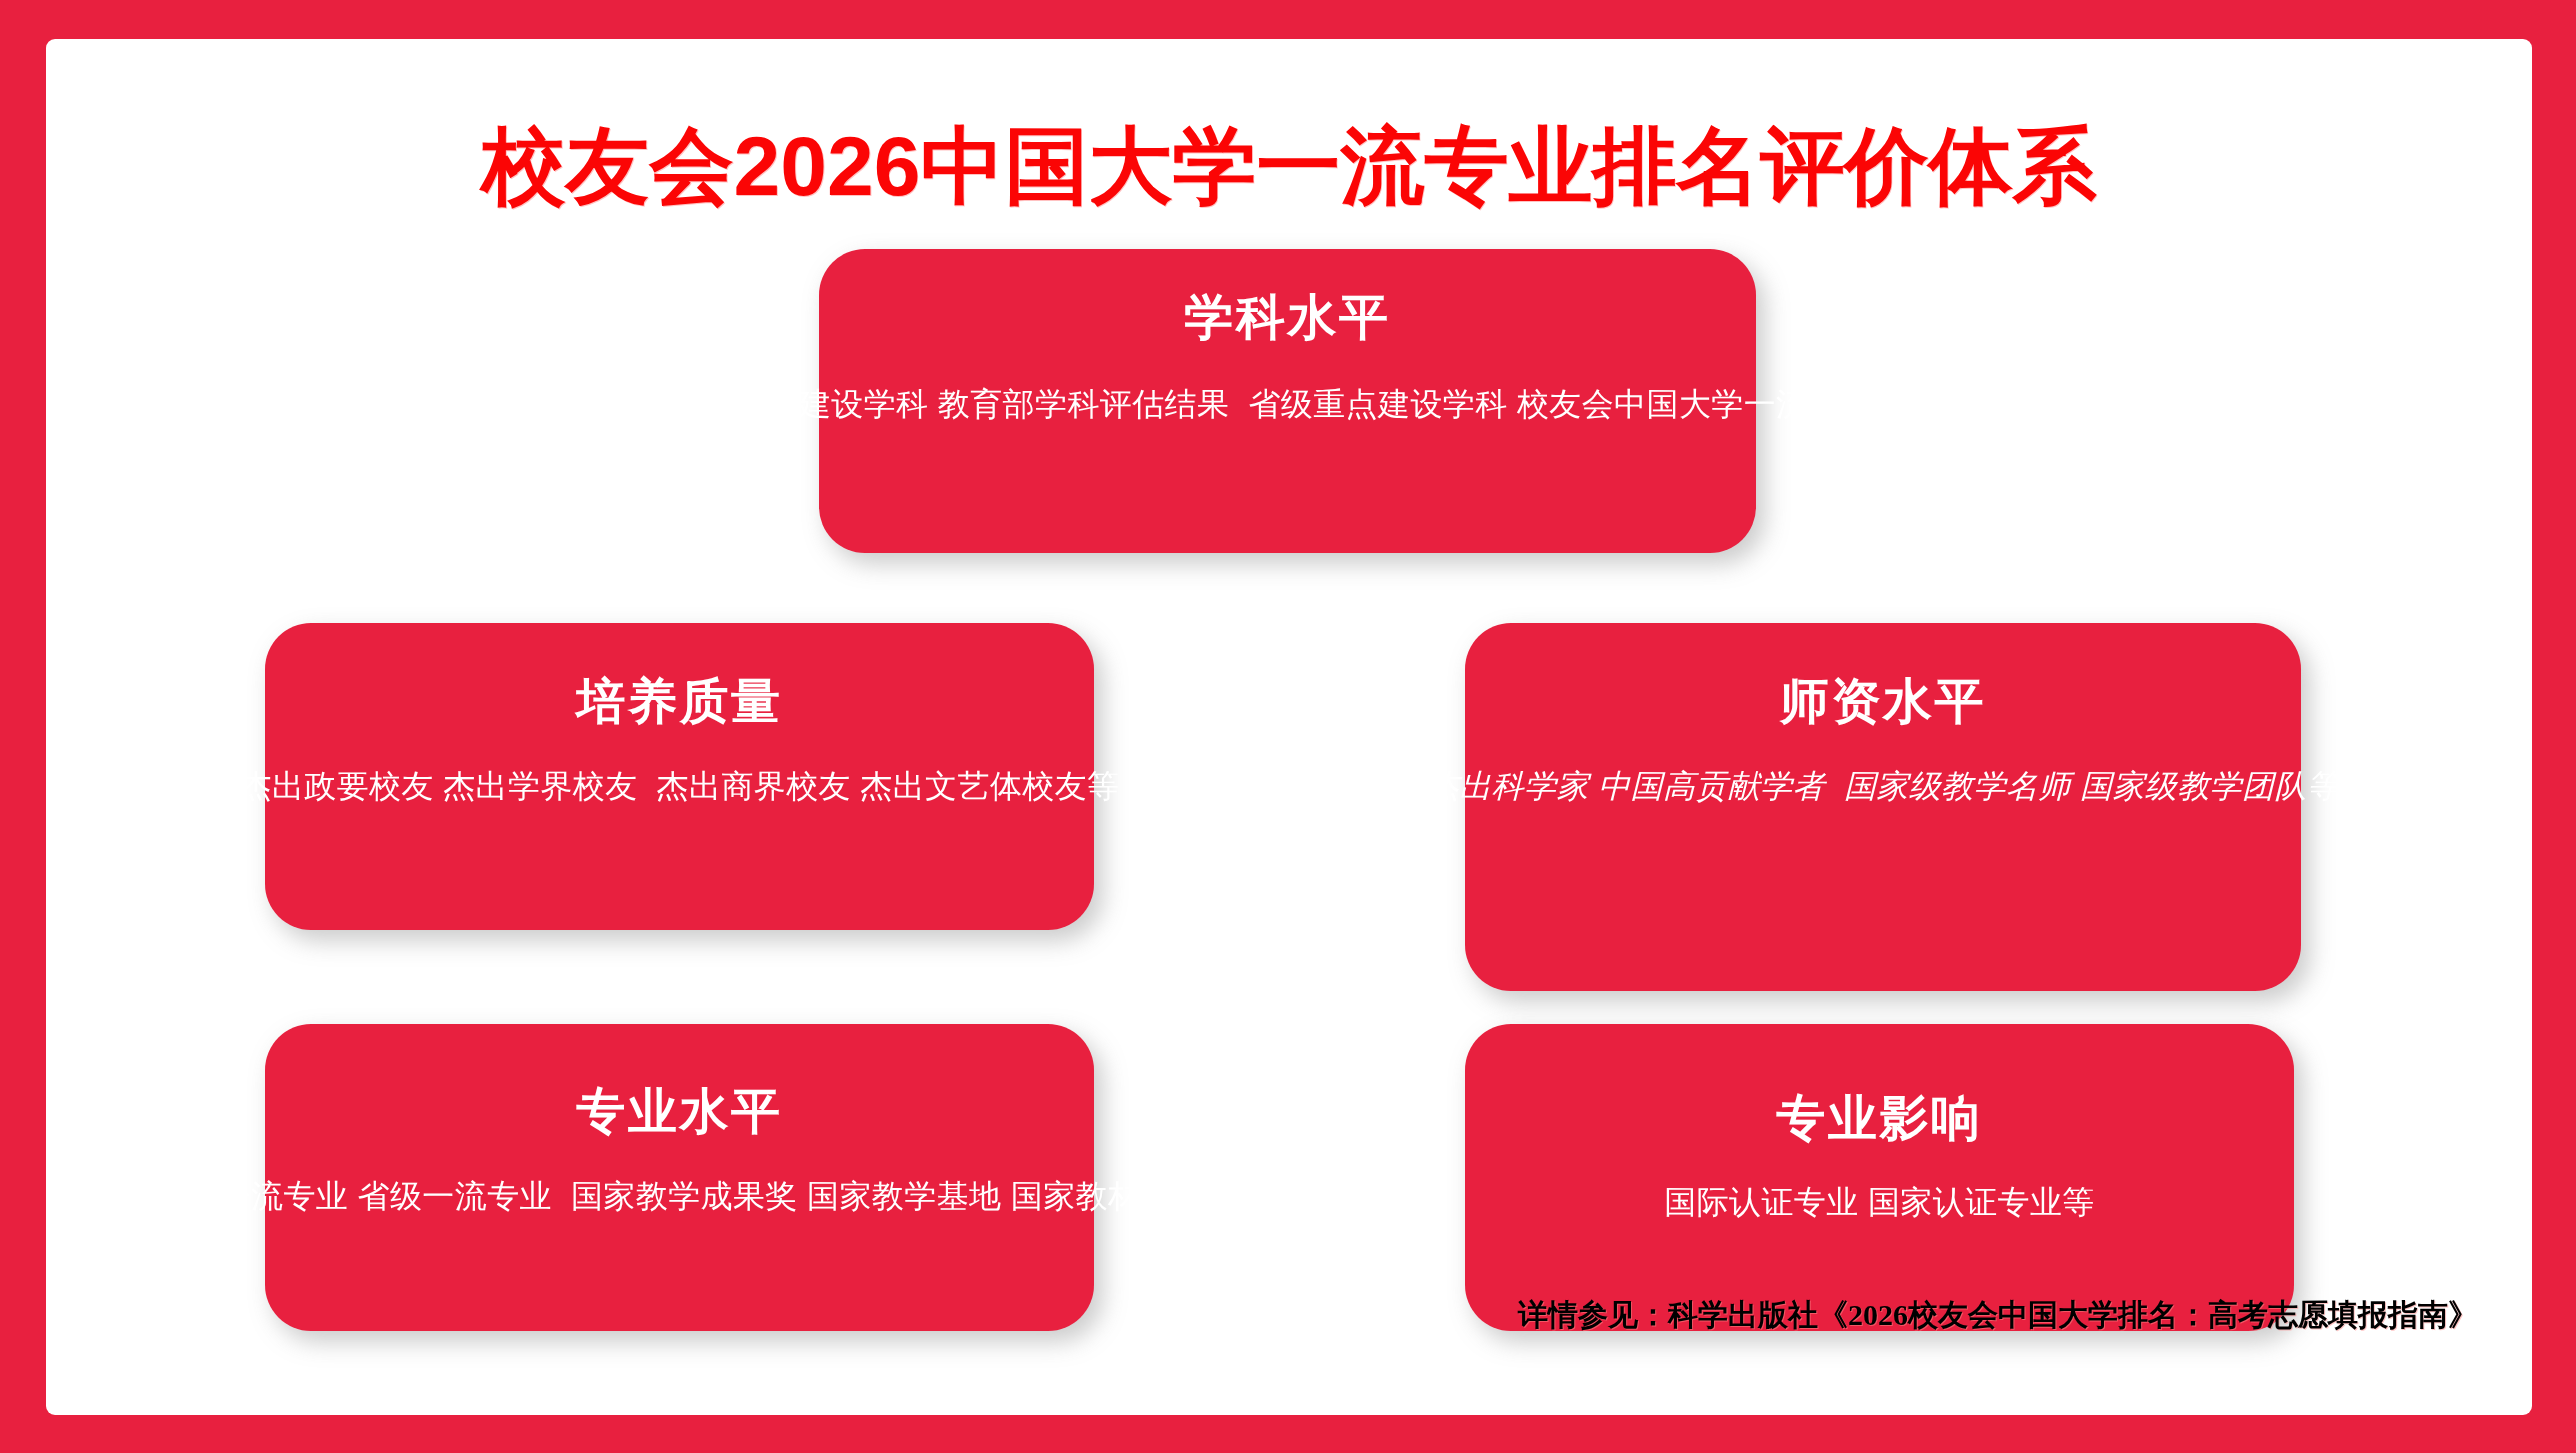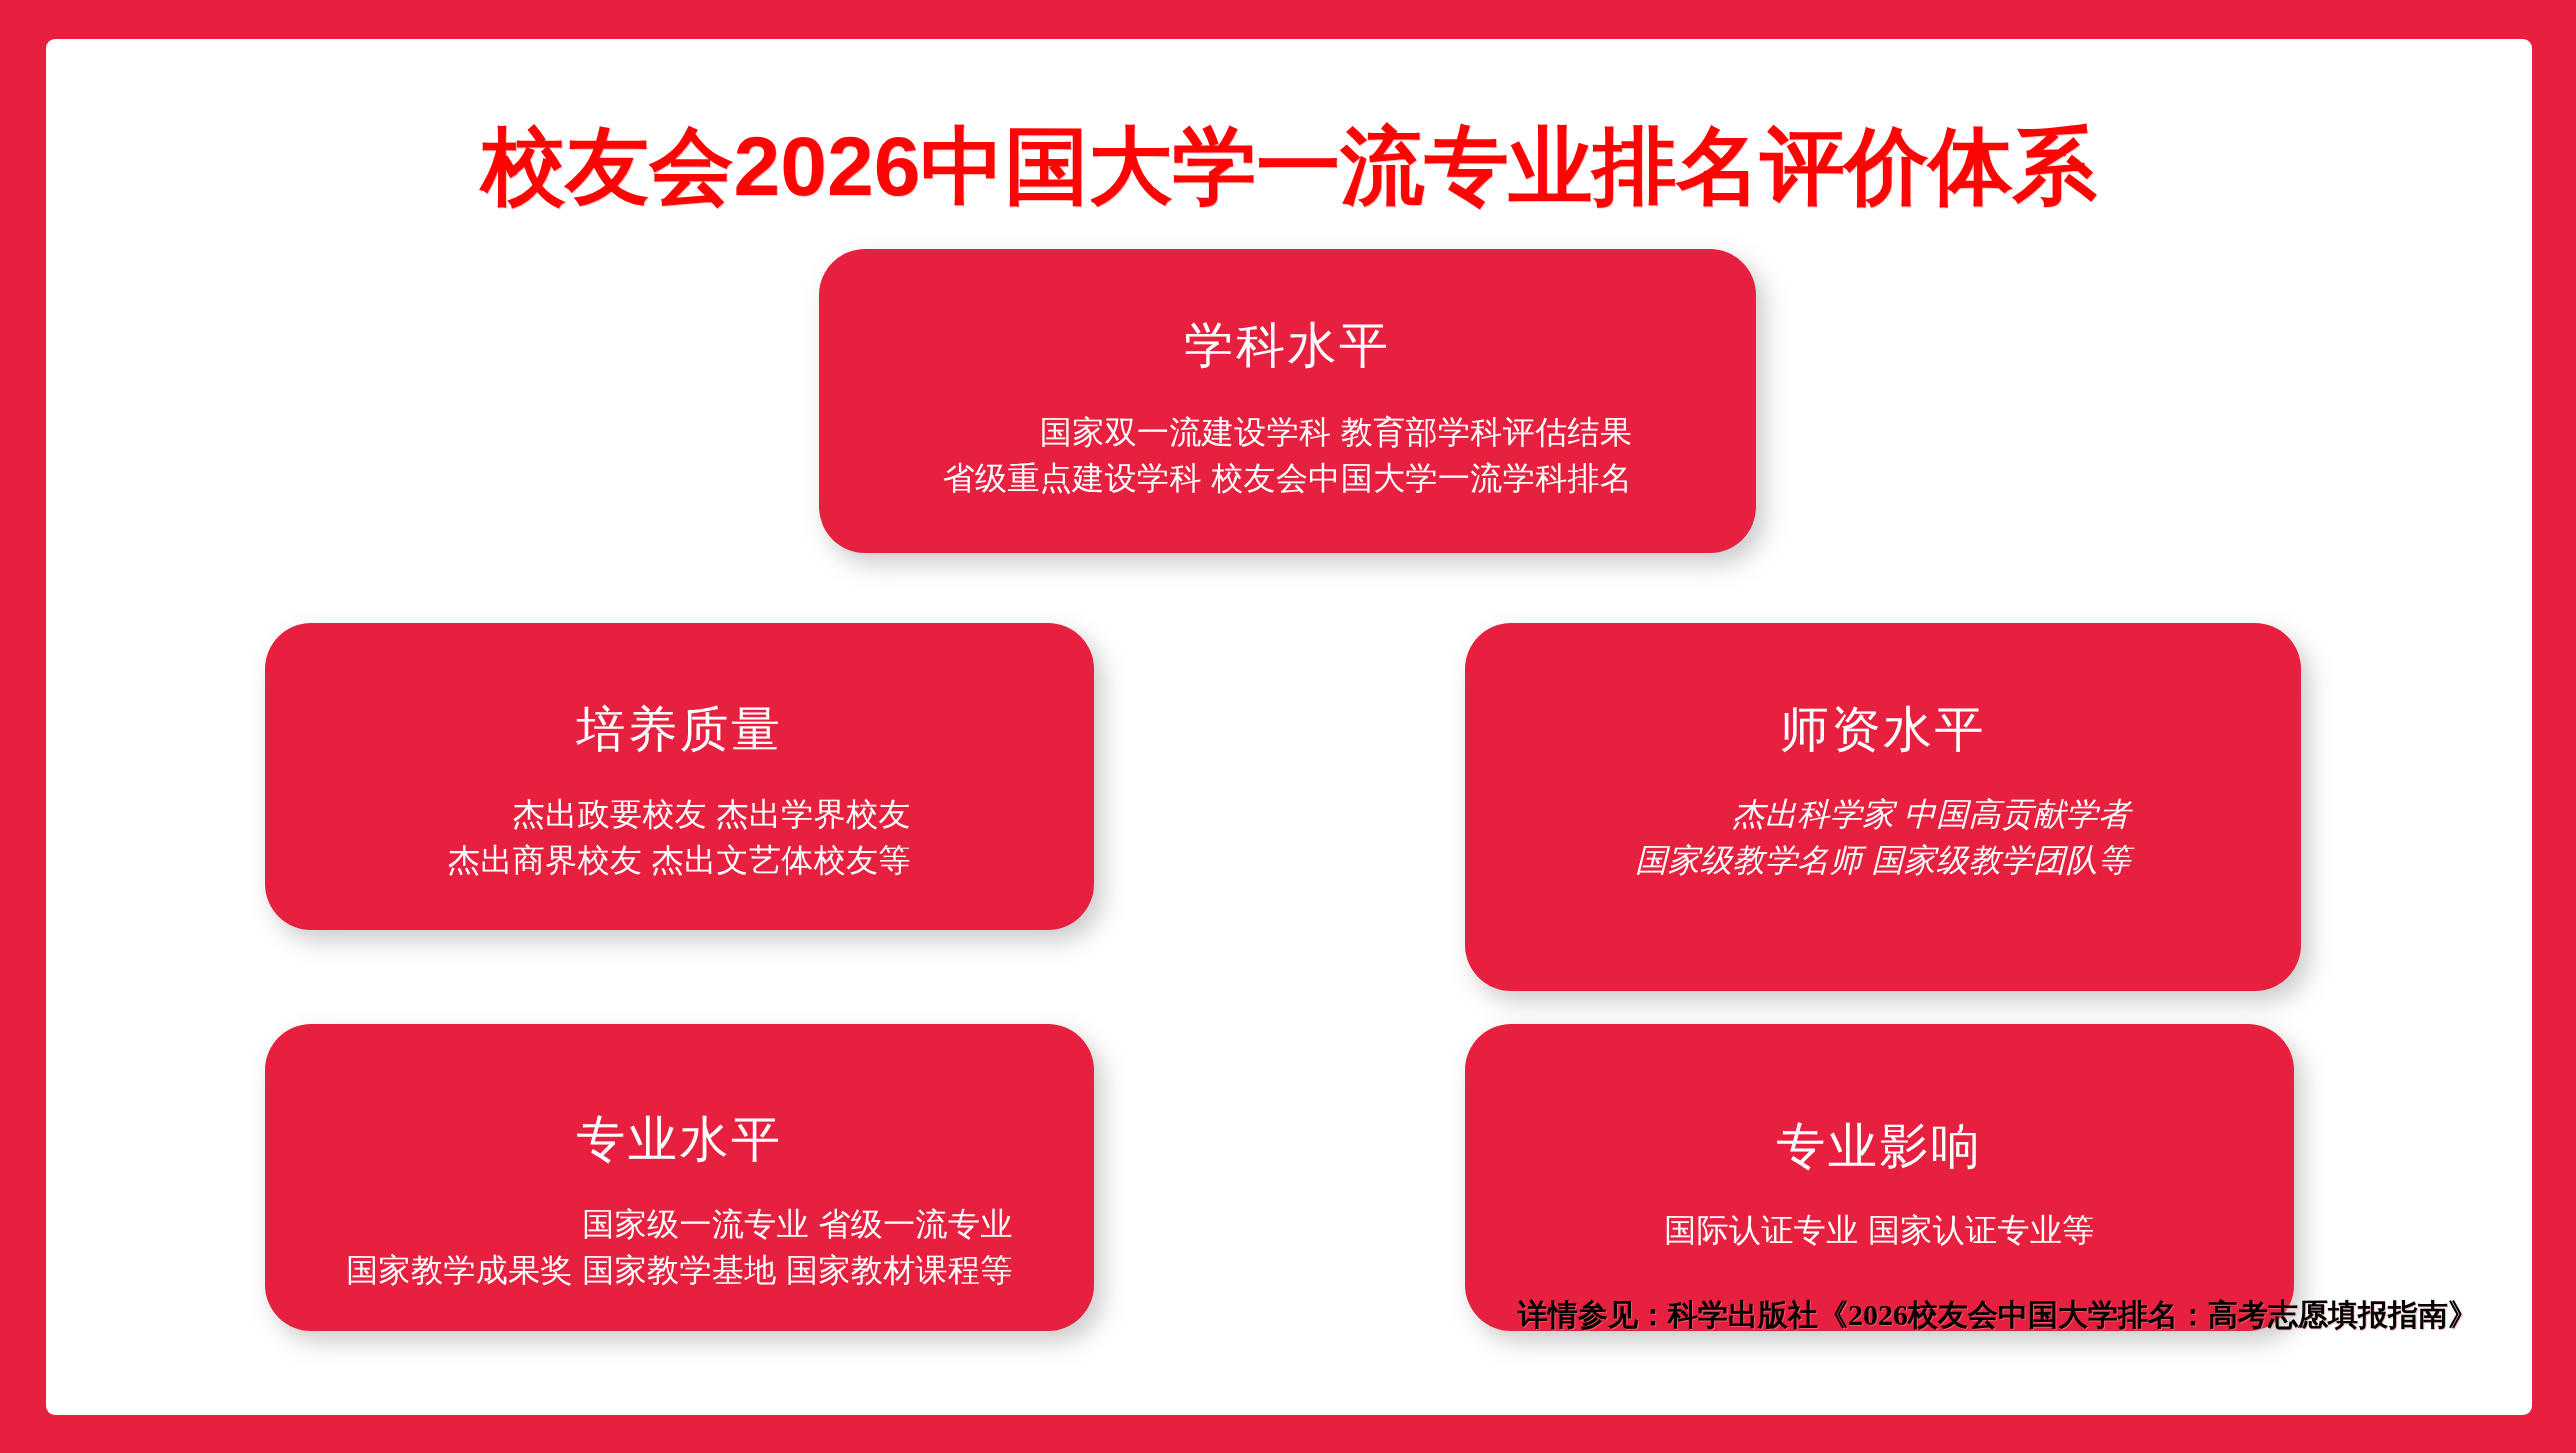--- a/index.html
+++ b/index.html
@@ -56,32 +56,31 @@
     border-radius: 46px;
     box-shadow: 8.8px 10.5px 23px rgba(120,120,120,0.38);
     color: #ffffff;
     display: flex;
     flex-direction: column;
     align-items: center;
   }
 
   .card-title {
     font-size: 49px;
-    font-weight: normal;
+    font-weight: bold;
     line-height: 1;
     letter-spacing: 2.6px;
     white-space: nowrap;
-    margin-top: 28px;
   }
 
   .card-lines {
     display: flex;
-    flex-direction: column;
+    flex-direction: row;
     align-items: flex-end;
-    gap: 5px;
+    gap: 19px;
   }
 
   .card-line {
     font-size: 32px;
     font-weight: normal;
     line-height: 1.28;
     white-space: nowrap;
     letter-spacing: 0.4px;
   }
 

